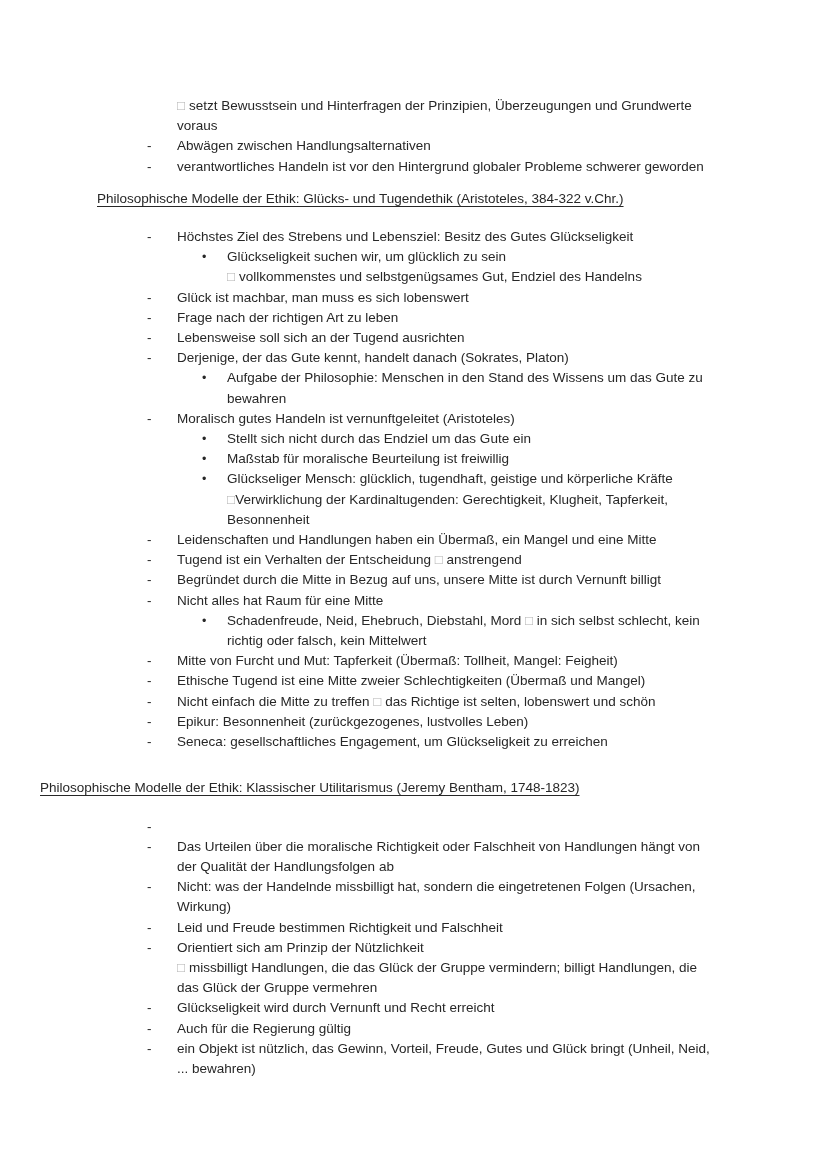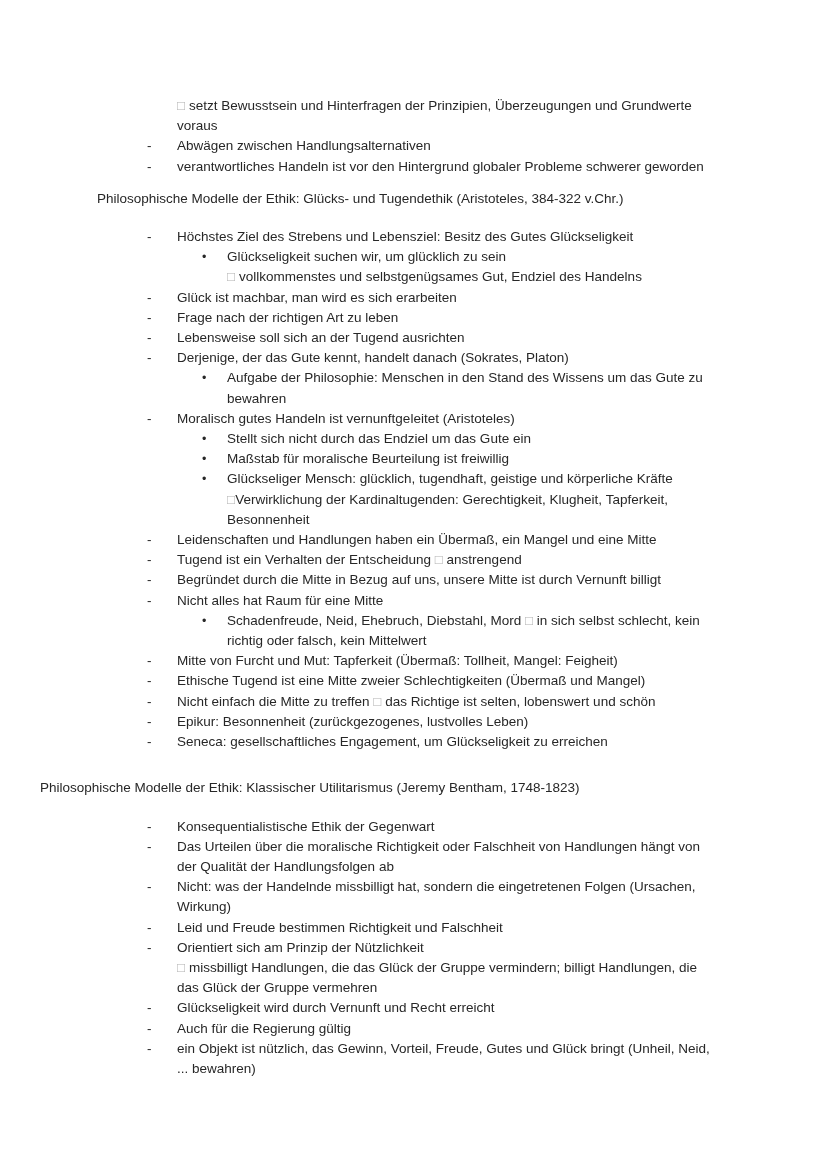--- a/index.html
+++ b/index.html
@@ -20,20 +20,21 @@
     box-sizing: border-box;
     padding-top: 96px;
     background: #ffffff;
     overflow: hidden;
   }
   h2.heading {
     font-size: 13.5px;
     font-weight: 400;
     line-height: 20.2px;
     margin: 12px 40px 18px 97px;
+    text-decoration: underline;
     text-decoration-thickness: 1px;
     text-underline-offset: 3px;
   }
   h2.heading-spaced { margin-top: 26px; margin-left: 40px; }
   .li { display: flex; align-items: flex-start; }
   .li .marker { flex: 0 0 auto; white-space: pre; }
   .li.level1 { margin-left: 147px; }
   .li.level1 > .marker { width: 30px; }
   .li.level2 { margin-left: 202px; }
   .li.level2 > .marker { width: 25px; font-size: 12.5px; }
@@ -70,21 +71,21 @@
         <span class="marker">-</span>
         <div class="text">Höchstes Ziel des Strebens und Lebensziel: Besitz des Gutes Glückseligkeit</div>
       </div>
       <div class="li level2">
         <span class="marker">•</span>
         <div class="text">Glückseligkeit suchen wir, um glücklich zu sein
 <span class="mg">□</span> vollkommenstes und selbstgenügsames Gut, Endziel des Handelns</div>
       </div>
       <div class="li level1">
         <span class="marker">-</span>
-        <div class="text">Glück ist machbar, man wird es sich erarbeiten</div>
+        <div class="text">Glück ist machbar, man muss es sich lobenswert</div>
       </div>
       <div class="li level1">
         <span class="marker">-</span>
         <div class="text">Frage nach der richtigen Art zu leben</div>
       </div>
       <div class="li level1">
         <span class="marker">-</span>
         <div class="text">Lebensweise soll sich an der Tugend ausrichten</div>
       </div>
       <div class="li level1">
@@ -154,21 +155,20 @@
       <div class="li level1">
         <span class="marker">-</span>
         <div class="text">Seneca: gesellschaftliches Engagement, um Glückseligkeit zu erreichen</div>
       </div>
     </div>
 
   <h2 class="heading heading-spaced">Philosophische Modelle der Ethik: Klassischer Utilitarismus (Jeremy Bentham, 1748-1823)</h2>
   <div id="section-1-items">
       <div class="li level1">
         <span class="marker">-</span>
-        <div class="text">Konsequentialistische Ethik der Gegenwart</div>
       </div>
       <div class="li level1">
         <span class="marker">-</span>
         <div class="text">Das Urteilen über die moralische Richtigkeit oder Falschheit von Handlungen hängt von
 der Qualität der Handlungsfolgen ab</div>
       </div>
       <div class="li level1">
         <span class="marker">-</span>
         <div class="text">Nicht: was der Handelnde missbilligt hat, sondern die eingetretenen Folgen (Ursachen,
 Wirkung)</div>

